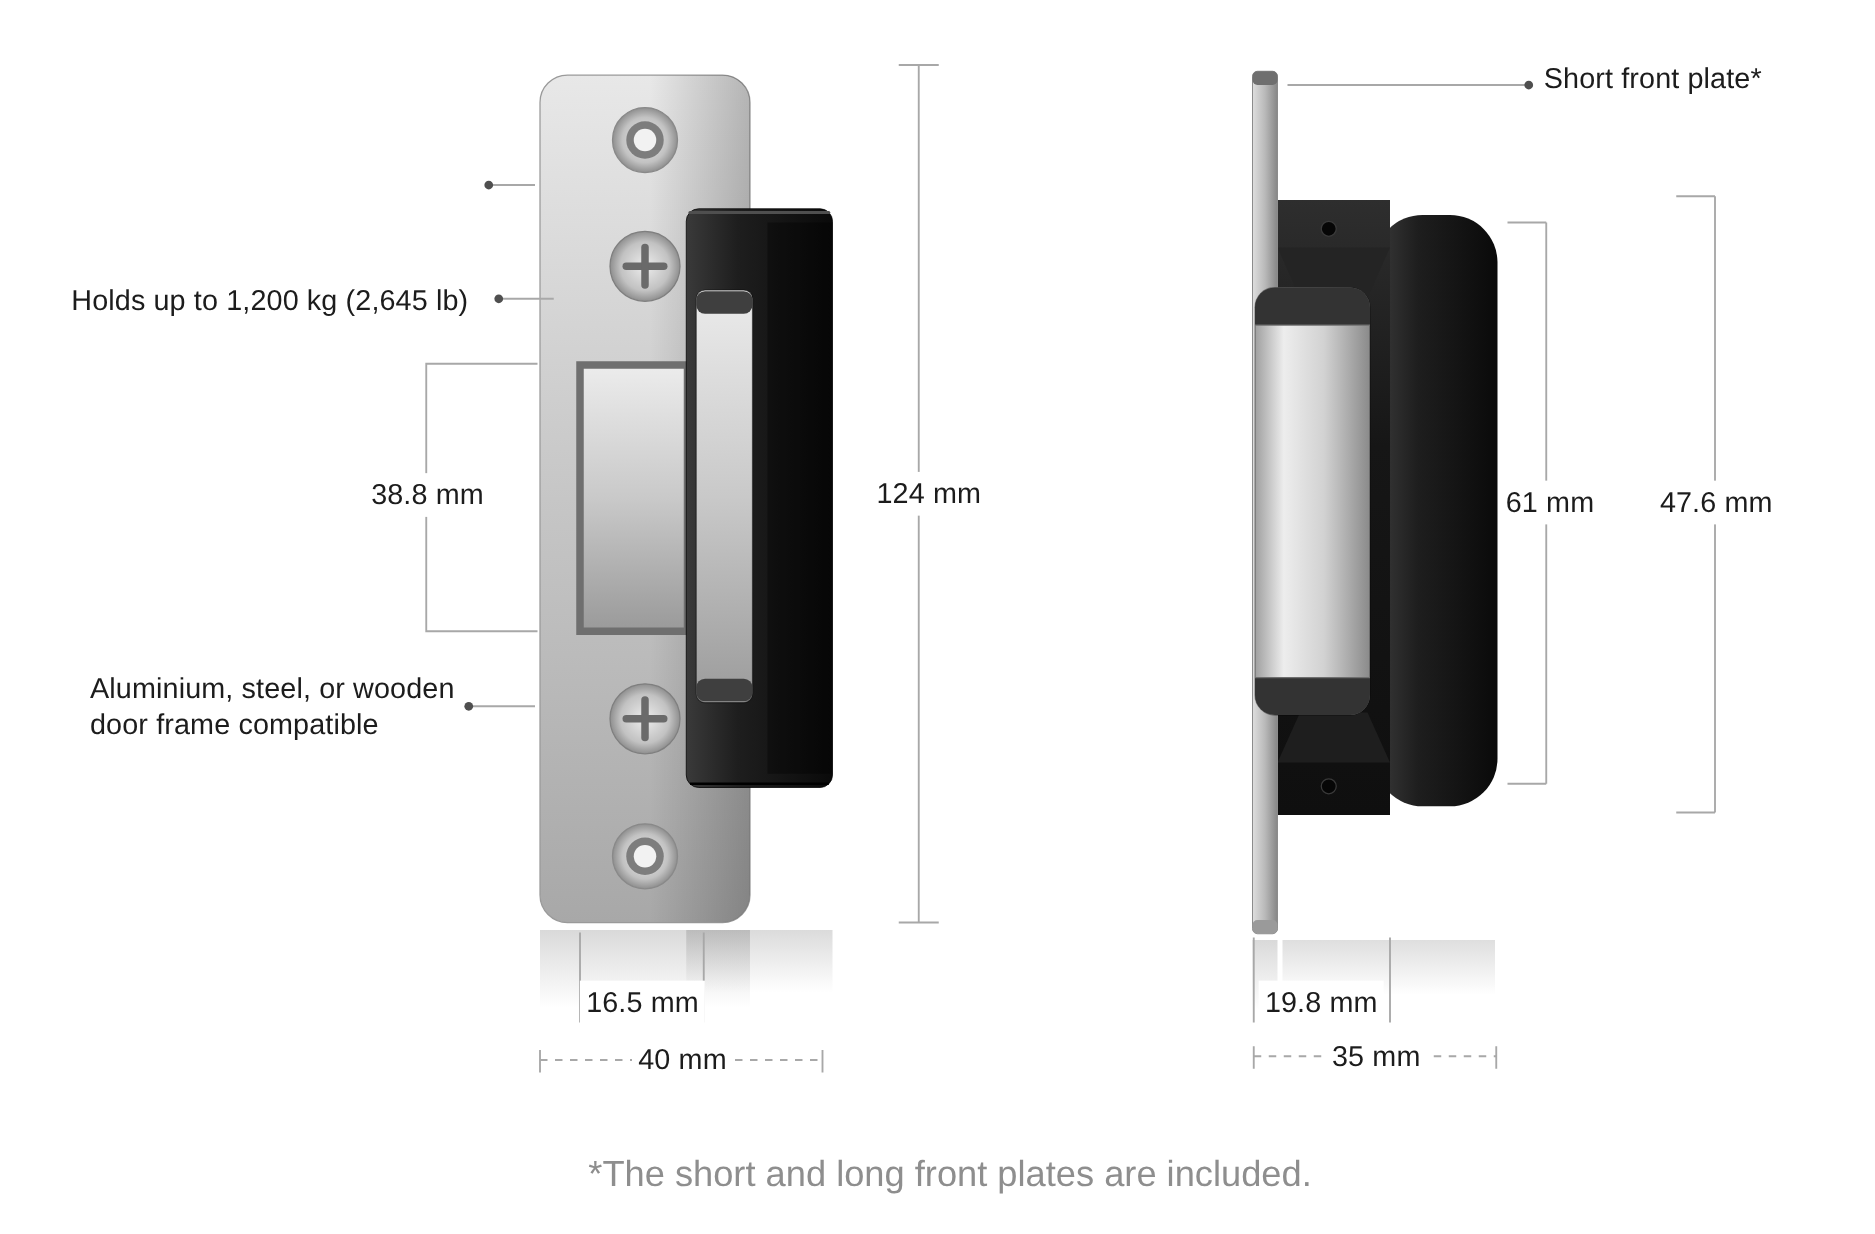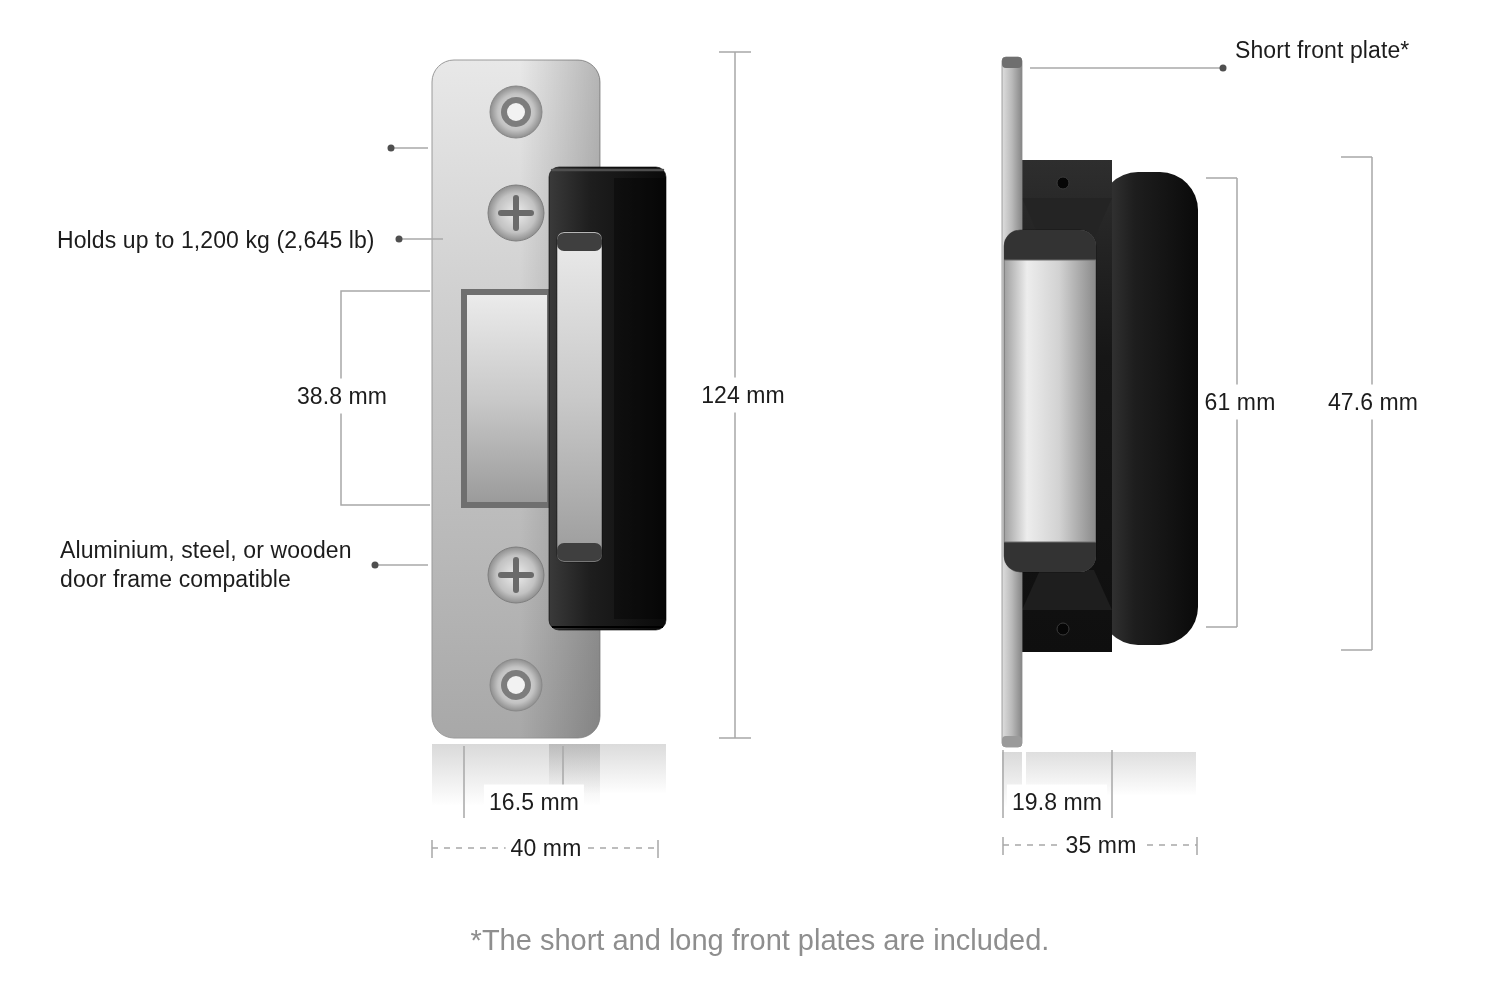--- a/index.html
+++ b/index.html
@@ -13,21 +13,21 @@
   .art { position: absolute; left: 0; top: 0; }
   .label {
     position: absolute; color: #1c1c1c;
     font-size: 23px; line-height: 1.26;
     white-space: nowrap; letter-spacing: 0.1px;
   }
   .dim {
     transform: translate(-50%, -50%);
     background: #ffffff; padding: 3px 5px; text-align: center;
   }
-  .wrap { white-space: normal; width: 318px; }
+  .wrap { white-space: normal; width: 318px; margin-left: 12px; }
   .footnote {
     position: absolute; color: #8e8e8e; font-size: 29px;
     transform: translate(-50%, -50%); white-space: nowrap;
   }
 </style>
 </head>
 <body>
 
 <div class="stage">
 
@@ -192,27 +192,27 @@
       <circle cx="375" cy="565" r="3.5"></circle>
       <circle cx="1223" cy="68" r="3.5"></circle>
     </g>
   </svg>
 
 
   <div class="label" style="left:57px; top:226px;">Holds up to 1,200 kg (2,645 lb)</div>
 
   <div class="label wrap" style="left:60px; top:536px;">Aluminium, steel, or wooden door frame compatible</div>
 
-  <div class="label" style="left:1235px; top:36px;">Short front plate*</div>
+  <div class="label" style="left:1235px; top:48px;">Short front plate*</div>
 
   <div class="label dim" style="left:342px; top:396px;">38.8 mm</div>
 
   <div class="label dim" style="left:743px; top:395px;">124 mm</div>
 
-  <div class="label dim" style="left:534px; top:802px;">16.5 mm</div>
+  <div class="label dim" style="left:514px; top:802px;">16.5 mm</div>
 
   <div class="label dim" style="left:546px; top:848px;">40 mm</div>
 
   <div class="label dim" style="left:1240px; top:402px;">61 mm</div>
 
   <div class="label dim" style="left:1373px; top:402px;">47.6 mm</div>
 
   <div class="label dim" style="left:1057px; top:802px;">19.8 mm</div>
 
   <div class="label dim" style="left:1101px; top:845px;">35 mm</div>

